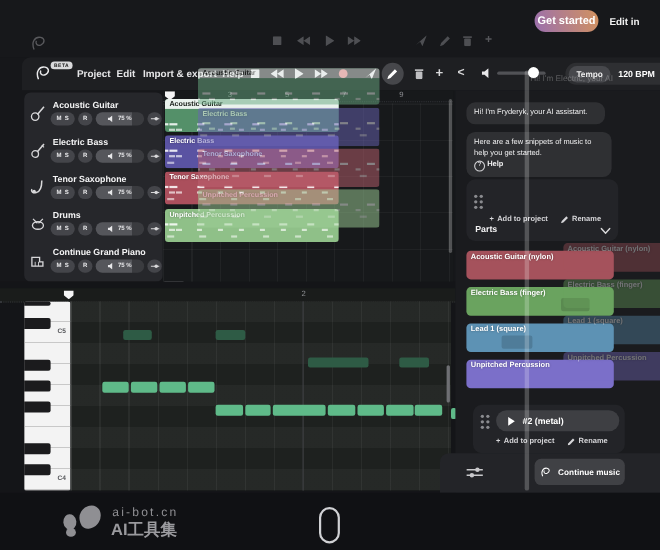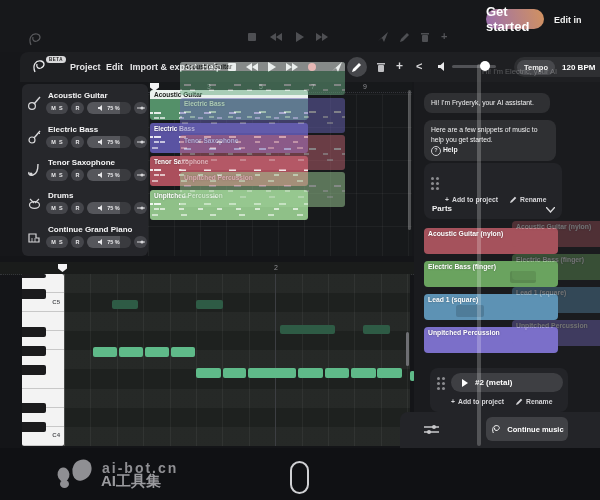--- a/index.html
+++ b/index.html
@@ -4,21 +4,21 @@
 <style>
   html,body{margin:0;padding:0;background:#0d0e10;}
   body{width:600px;height:500px;overflow:hidden;position:relative;
        font-family:"Liberation Sans",sans-serif;-webkit-font-smoothing:antialiased;}
   .abs{position:absolute;}
   #stage{position:absolute;left:0;top:0;width:600px;height:500px;background:#16171a;overflow:hidden;}
 
   
   #chrome{left:0;top:0;width:600px;height:52px;background:#17181b;}
   .btn-grad{left:486px;top:9px;width:58px;height:20px;border-radius:10px;
-    background:linear-gradient(75deg,#9a6fae,#d2925f);color:#fff;font-size:13px;font-weight:bold;
+    background:linear-gradient(75deg,#9a6fae,#d2925f);color:#fff;font-size:10px;font-weight:bold;
     display:flex;align-items:center;justify-content:center;}
   .signin{left:554px;top:15px;color:#f2f2f2;font-size:9px;font-weight:bold;}
   .ghost-ico{color:#55565a;fill:#55565a;opacity:.9}
 
   
   #toolbar{left:20px;top:52px;width:580px;height:30px;background:#1e1f22;border-radius:8px 0 0 0;}
   .menu{color:#e6e6e8;font-size:9px;font-weight:bold;top:62px;}
   .beta{left:46px;top:56px;background:#d9d9db;color:#222;font-size:4.5px;font-weight:bold;
         padding:1px 3px;border-radius:4px;letter-spacing:.5px;}
   .ticon-w{fill:#e8e8ea;}
@@ -115,21 +115,21 @@
   #bottombar{left:400px;top:412px;width:200px;height:36px;background:#232428;border-radius:8px 0 0 0;}
   .cont-btn{left:486px;top:417px;width:82px;height:24px;background:#404145;border-radius:6px;
     display:flex;align-items:center;justify-content:center;gap:5px;color:#fff;font-size:7.5px;font-weight:bold;}
   .qmark{display:inline-flex;width:8px;height:8px;border:1px solid #cfcfd2;border-radius:50%;
     align-items:center;justify-content:center;font-size:5.5px;color:#cfcfd2;font-weight:bold;}
   #rscroll{left:477px;top:64px;width:4px;height:382px;background:rgba(255,255,255,.22);border-radius:2px;z-index:45;}
 
   
   #bottomstrip{left:0;top:448px;width:600px;height:52px;background:#101114;}
   .wm-blob{position:absolute;background:#8f8f93;}
-  .wm-text1{color:#8f8f93;font-size:14px;font-weight:bold;letter-spacing:2px;}
+  .wm-text1{color:#8f8f93;font-size:11px;font-weight:normal;letter-spacing:2px;}
   .wm-text2{color:#9a9a9e;font-size:15px;font-weight:bold;}
   .capsule{left:290px;top:461px;width:15px;height:29px;border:2px solid #d0d1d4;border-radius:10px;}
 </style>
 </head>
 <body>
 
 <div id="stage">
 
   <div id="chrome" class="abs">
     <div class="abs btn-grad">Get started</div>

